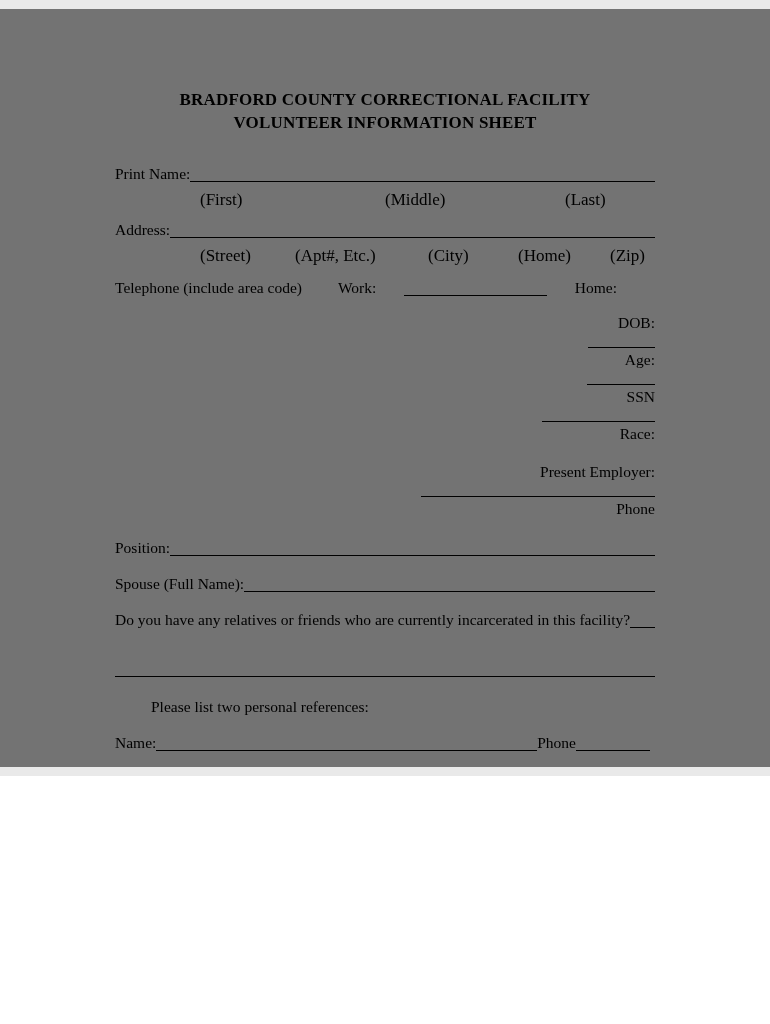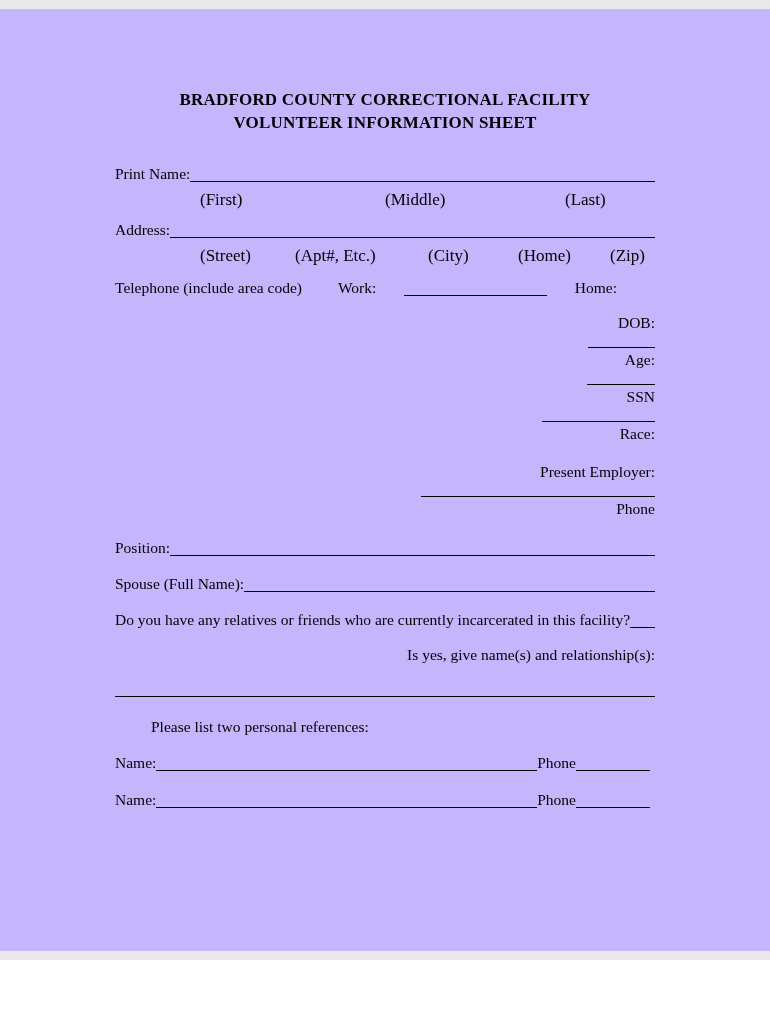--- a/index.html
+++ b/index.html
@@ -8,22 +8,22 @@
     padding: 0;
     width: 770px;
     height: 1024px;
     background: #ffffff;
     font-family: "Liberation Serif", serif;
     color: #000000;
   }
   .frame {
     position: relative;
     width: 770px;
-    height: 960px;
-    background: #c4b5fd;
+    height: 776px;
+    background: #737373;
     overflow: hidden;
   }
   .edge { position: absolute; left: 0; width: 100%; height: 9px; background: #e9e9e9; }
   .edge-top { top: 0; }
   .edge-bottom { bottom: 0; }
   .content {
     position: absolute;
     left: 115px;
     top: 0;
     width: 540px;
@@ -150,21 +150,20 @@
       <span class="line grow"></span>
     </div>
 
 
     <div class="row mt16">
       <span class="lbl">Do you have any relatives or friends who are currently incarcerated in this facility?</span>
       <span class="line grow"></span>
     </div>
 
     <div class="row mt15">
-      <span class="lbl">Is yes, give name(s) and relationship(s):</span>
       <span class="line grow gap13 end10"></span>
     </div>
 
     <div class="row mt14">
       <span class="line grow"></span>
     </div>
 
     <div class="row mt18">
       <span class="lbl">Please list two personal references:</span>
     </div>

